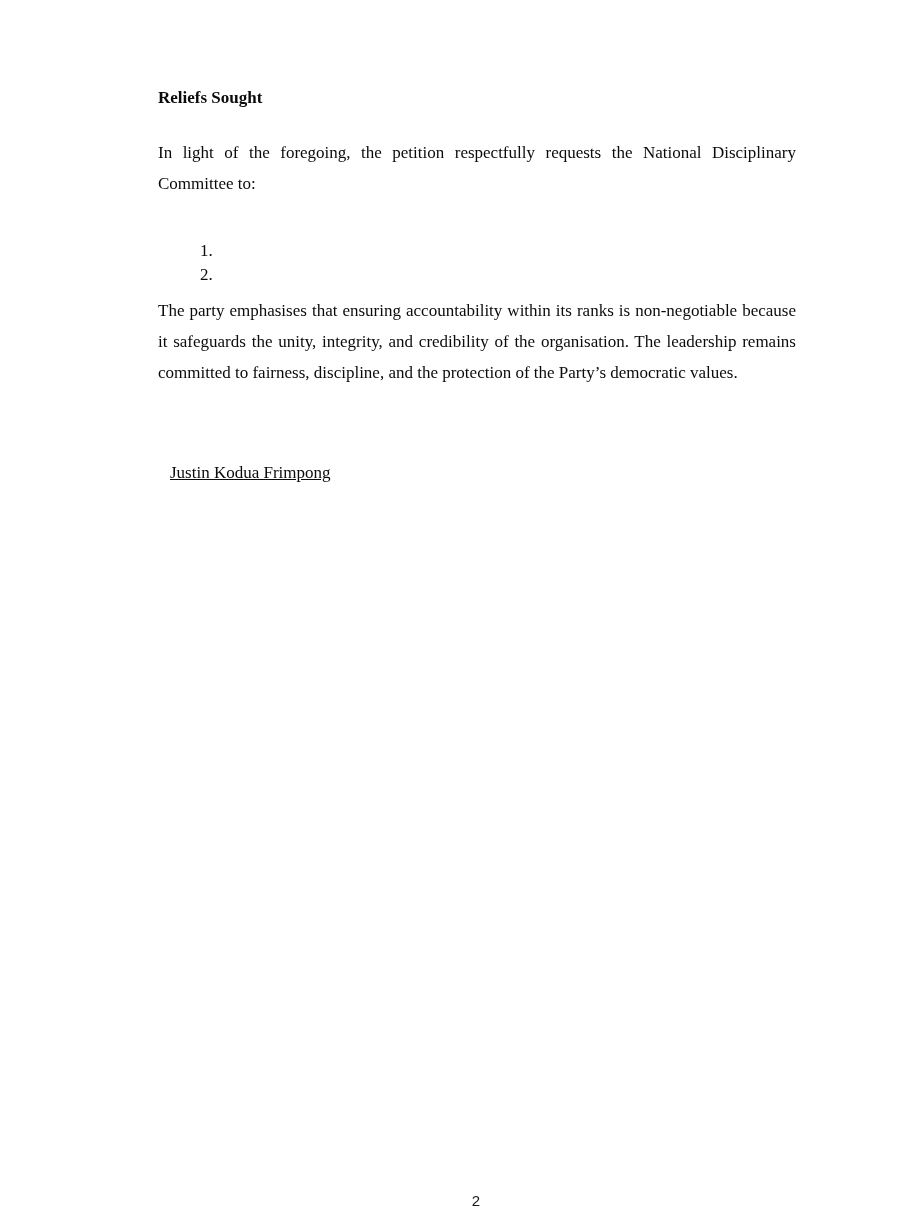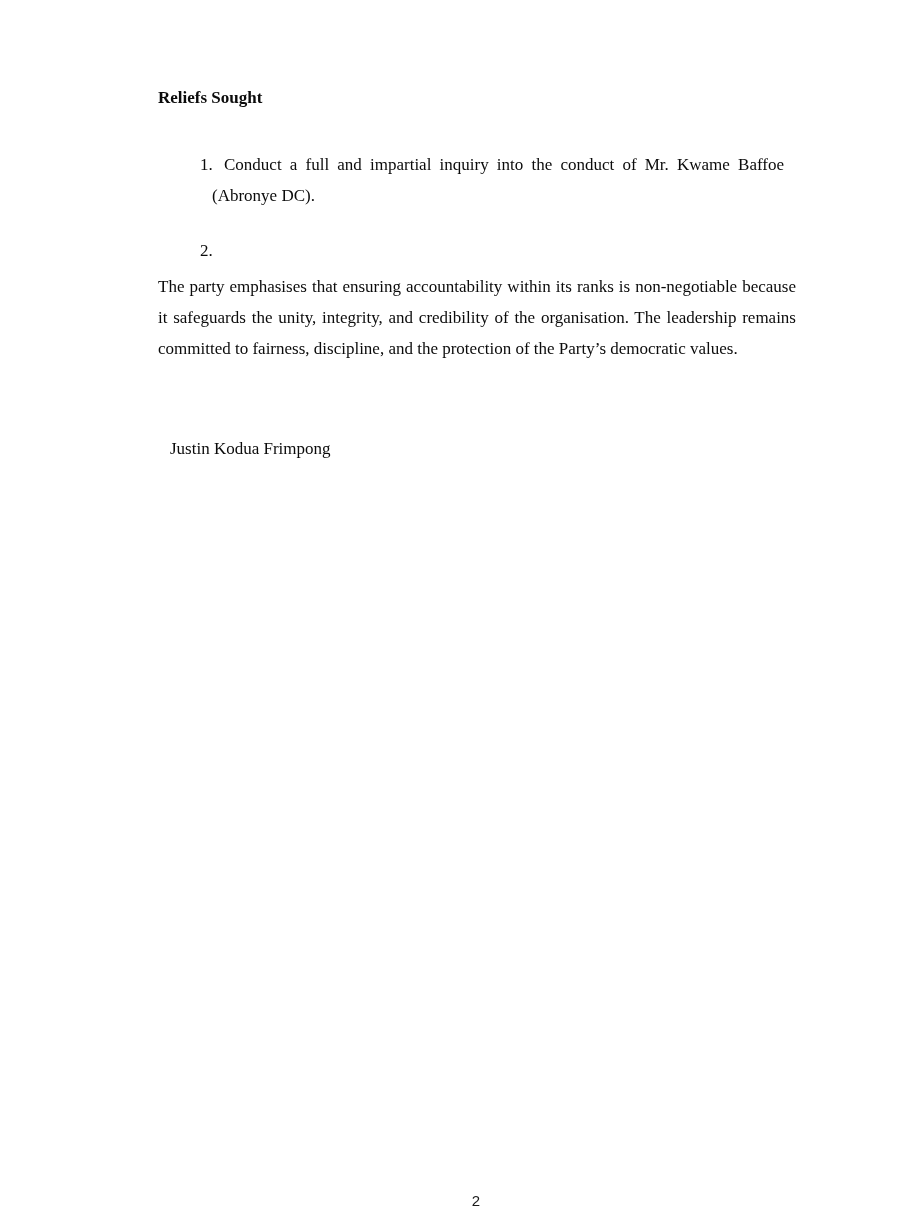--- a/index.html
+++ b/index.html
@@ -44,20 +44,21 @@
     left: 30px;
     top: 0;
     line-height: 31px;
   }
   .signature-block {
     margin-top: 33px;
   }
   .signature-line {
     line-height: 32px;
     text-align: left;
+    text-decoration: underline;
   }
   .page-footer {
     position: absolute;
     left: 0;
     bottom: 16px;
     width: 100%;
     text-align: center;
     font-family: "Liberation Sans", "DejaVu Sans", sans-serif;
     font-size: 15px;
     line-height: 18px;
@@ -65,25 +66,25 @@
   }
 </style>
 </head>
 <body>
 
 <div class="page">
   <div class="content">
 
     <div class="doc-heading">Reliefs Sought</div>
 
+    <p class="para">In light of the foregoing, the petition respectfully requests the National Disciplinary Committee to:</p>
 
     <ol class="list">
       <li class="list-item">
         <span class="list-num">1.</span>
-        <span>Conduct a full and impartial inquiry into the conduct of Mr. Kwame Baffoe (Abronye DC).</span>
       </li>
       <li class="list-item">
         <span class="list-num">2.</span>
       </li>
     </ol>
 
     <p class="para">The party emphasises that ensuring accountability within its ranks is non-negotiable because it safeguards the unity, integrity, and credibility of the organisation. The leadership remains committed to fairness, discipline, and the protection of the Party’s democratic values.</p>
 
     <div class="signature-block">
       <div class="signature-line">Justin Kodua Frimpong</div>

